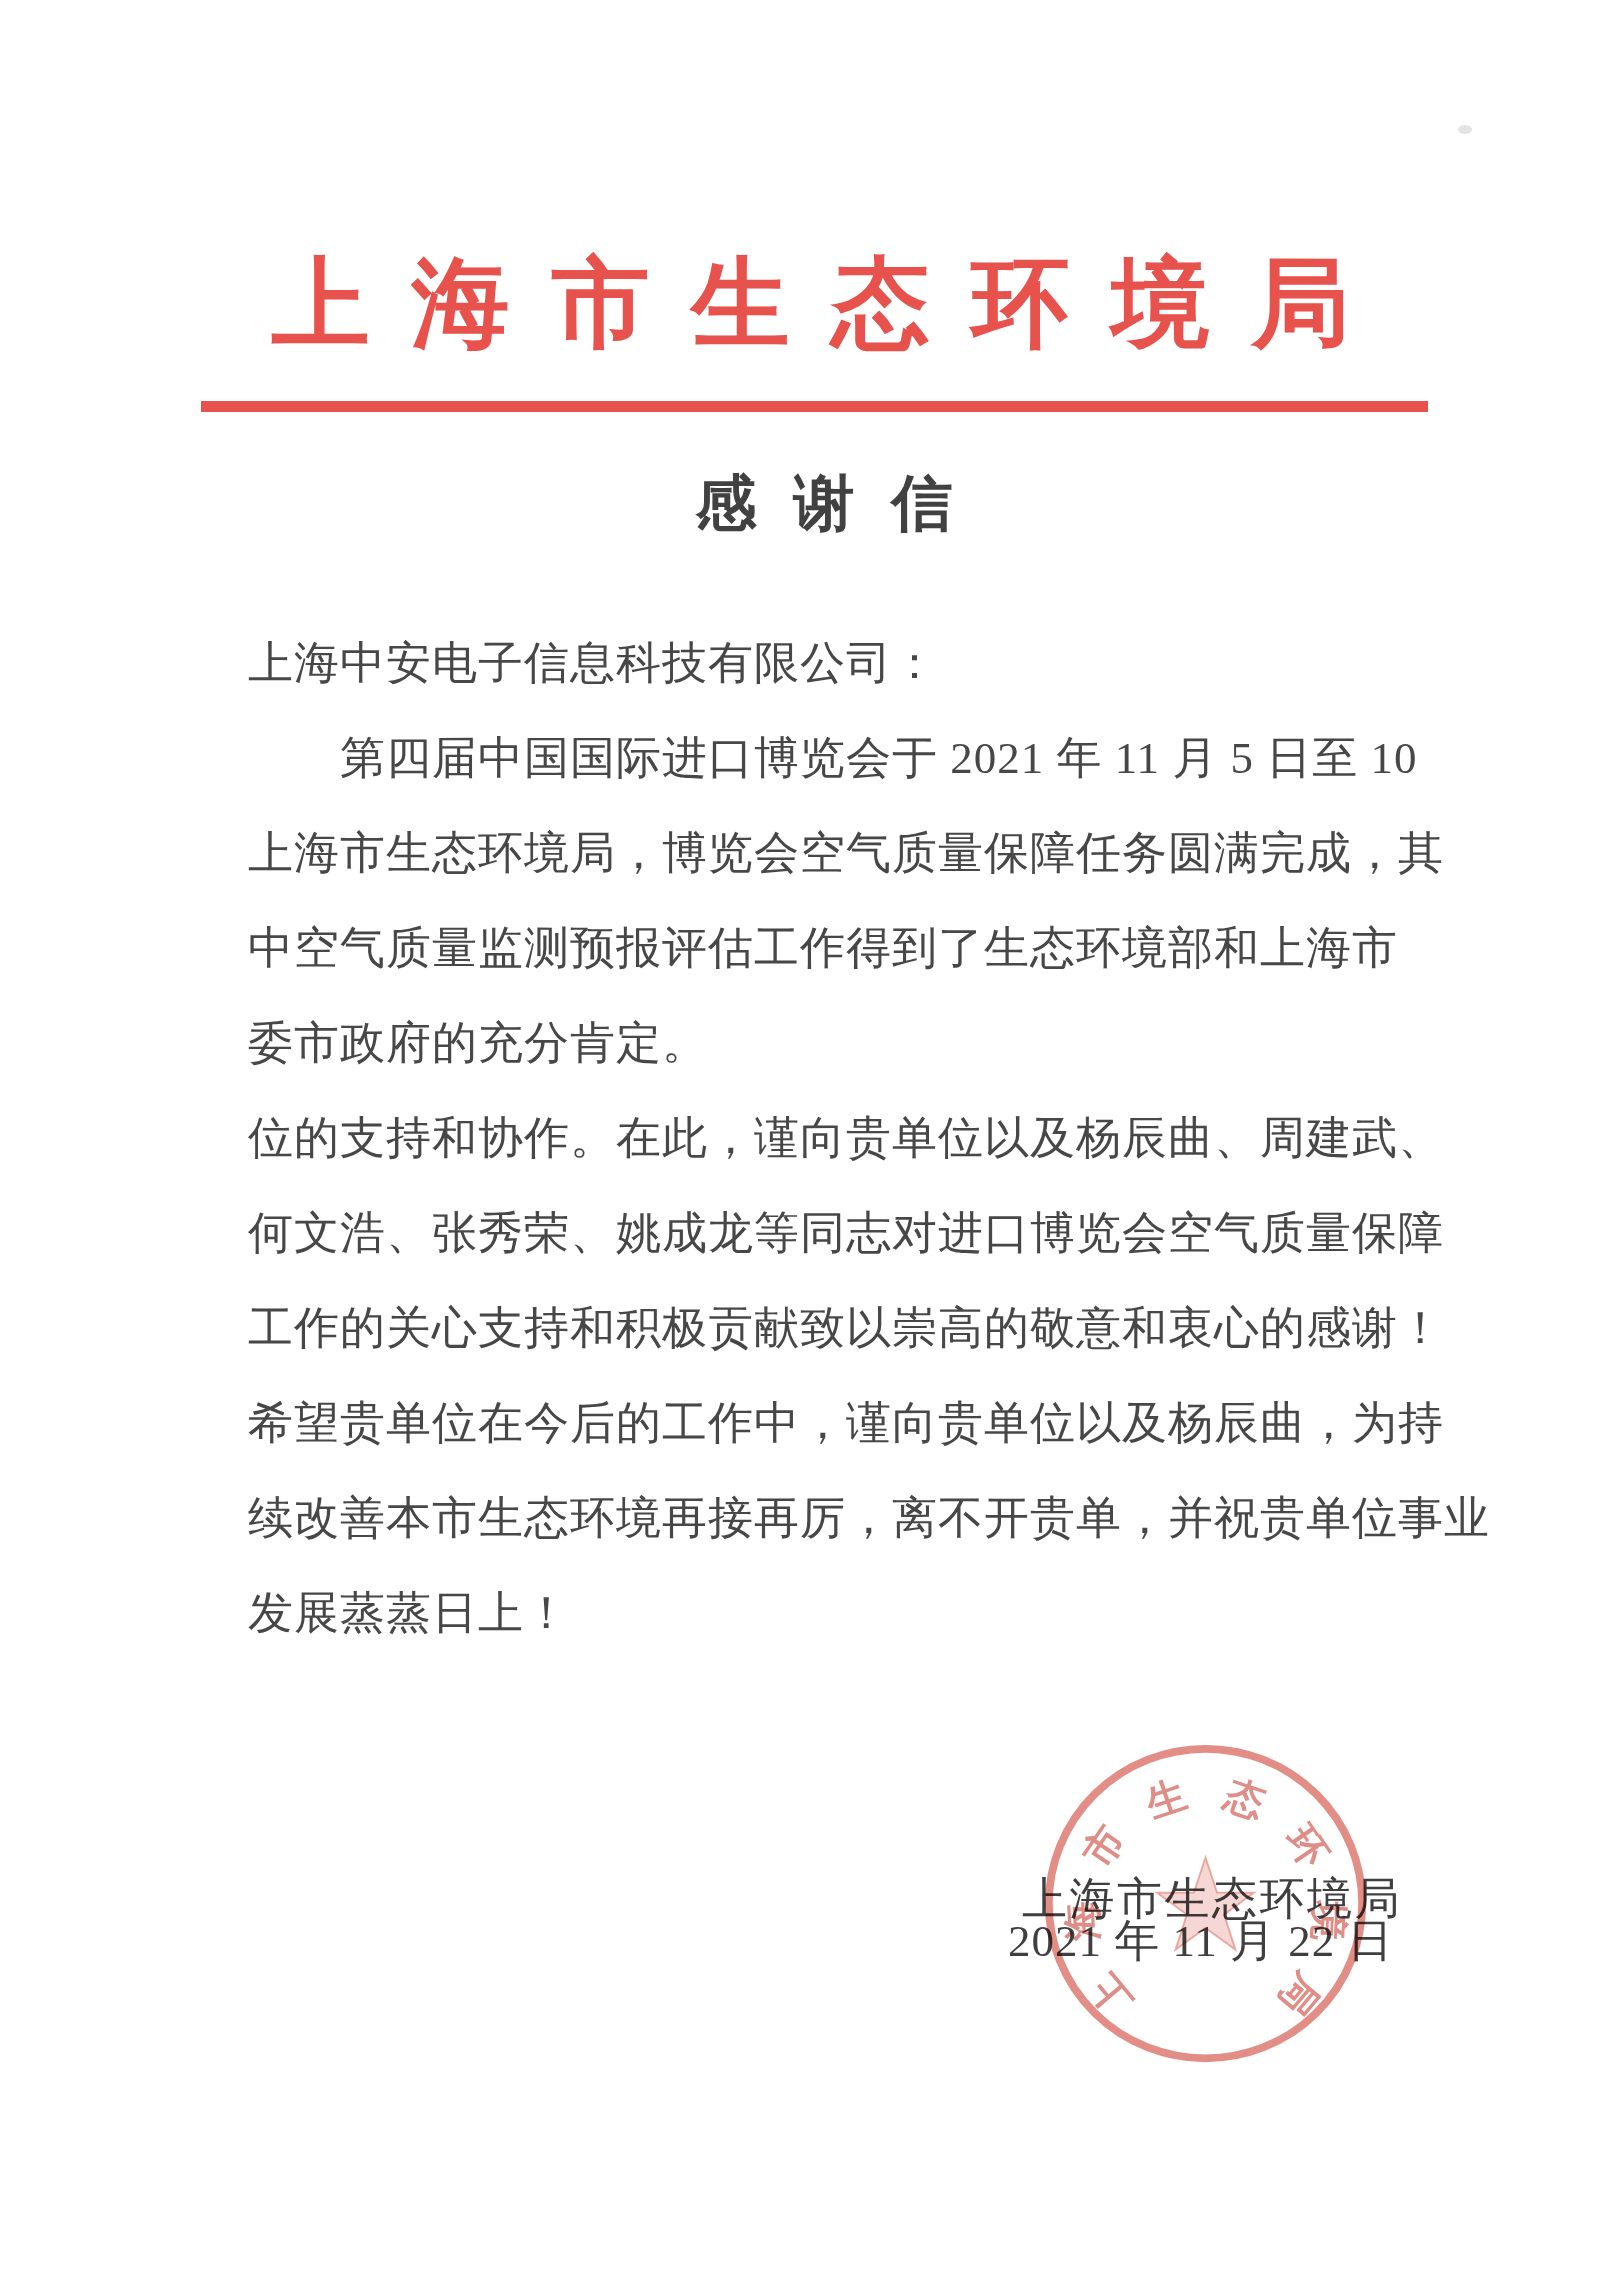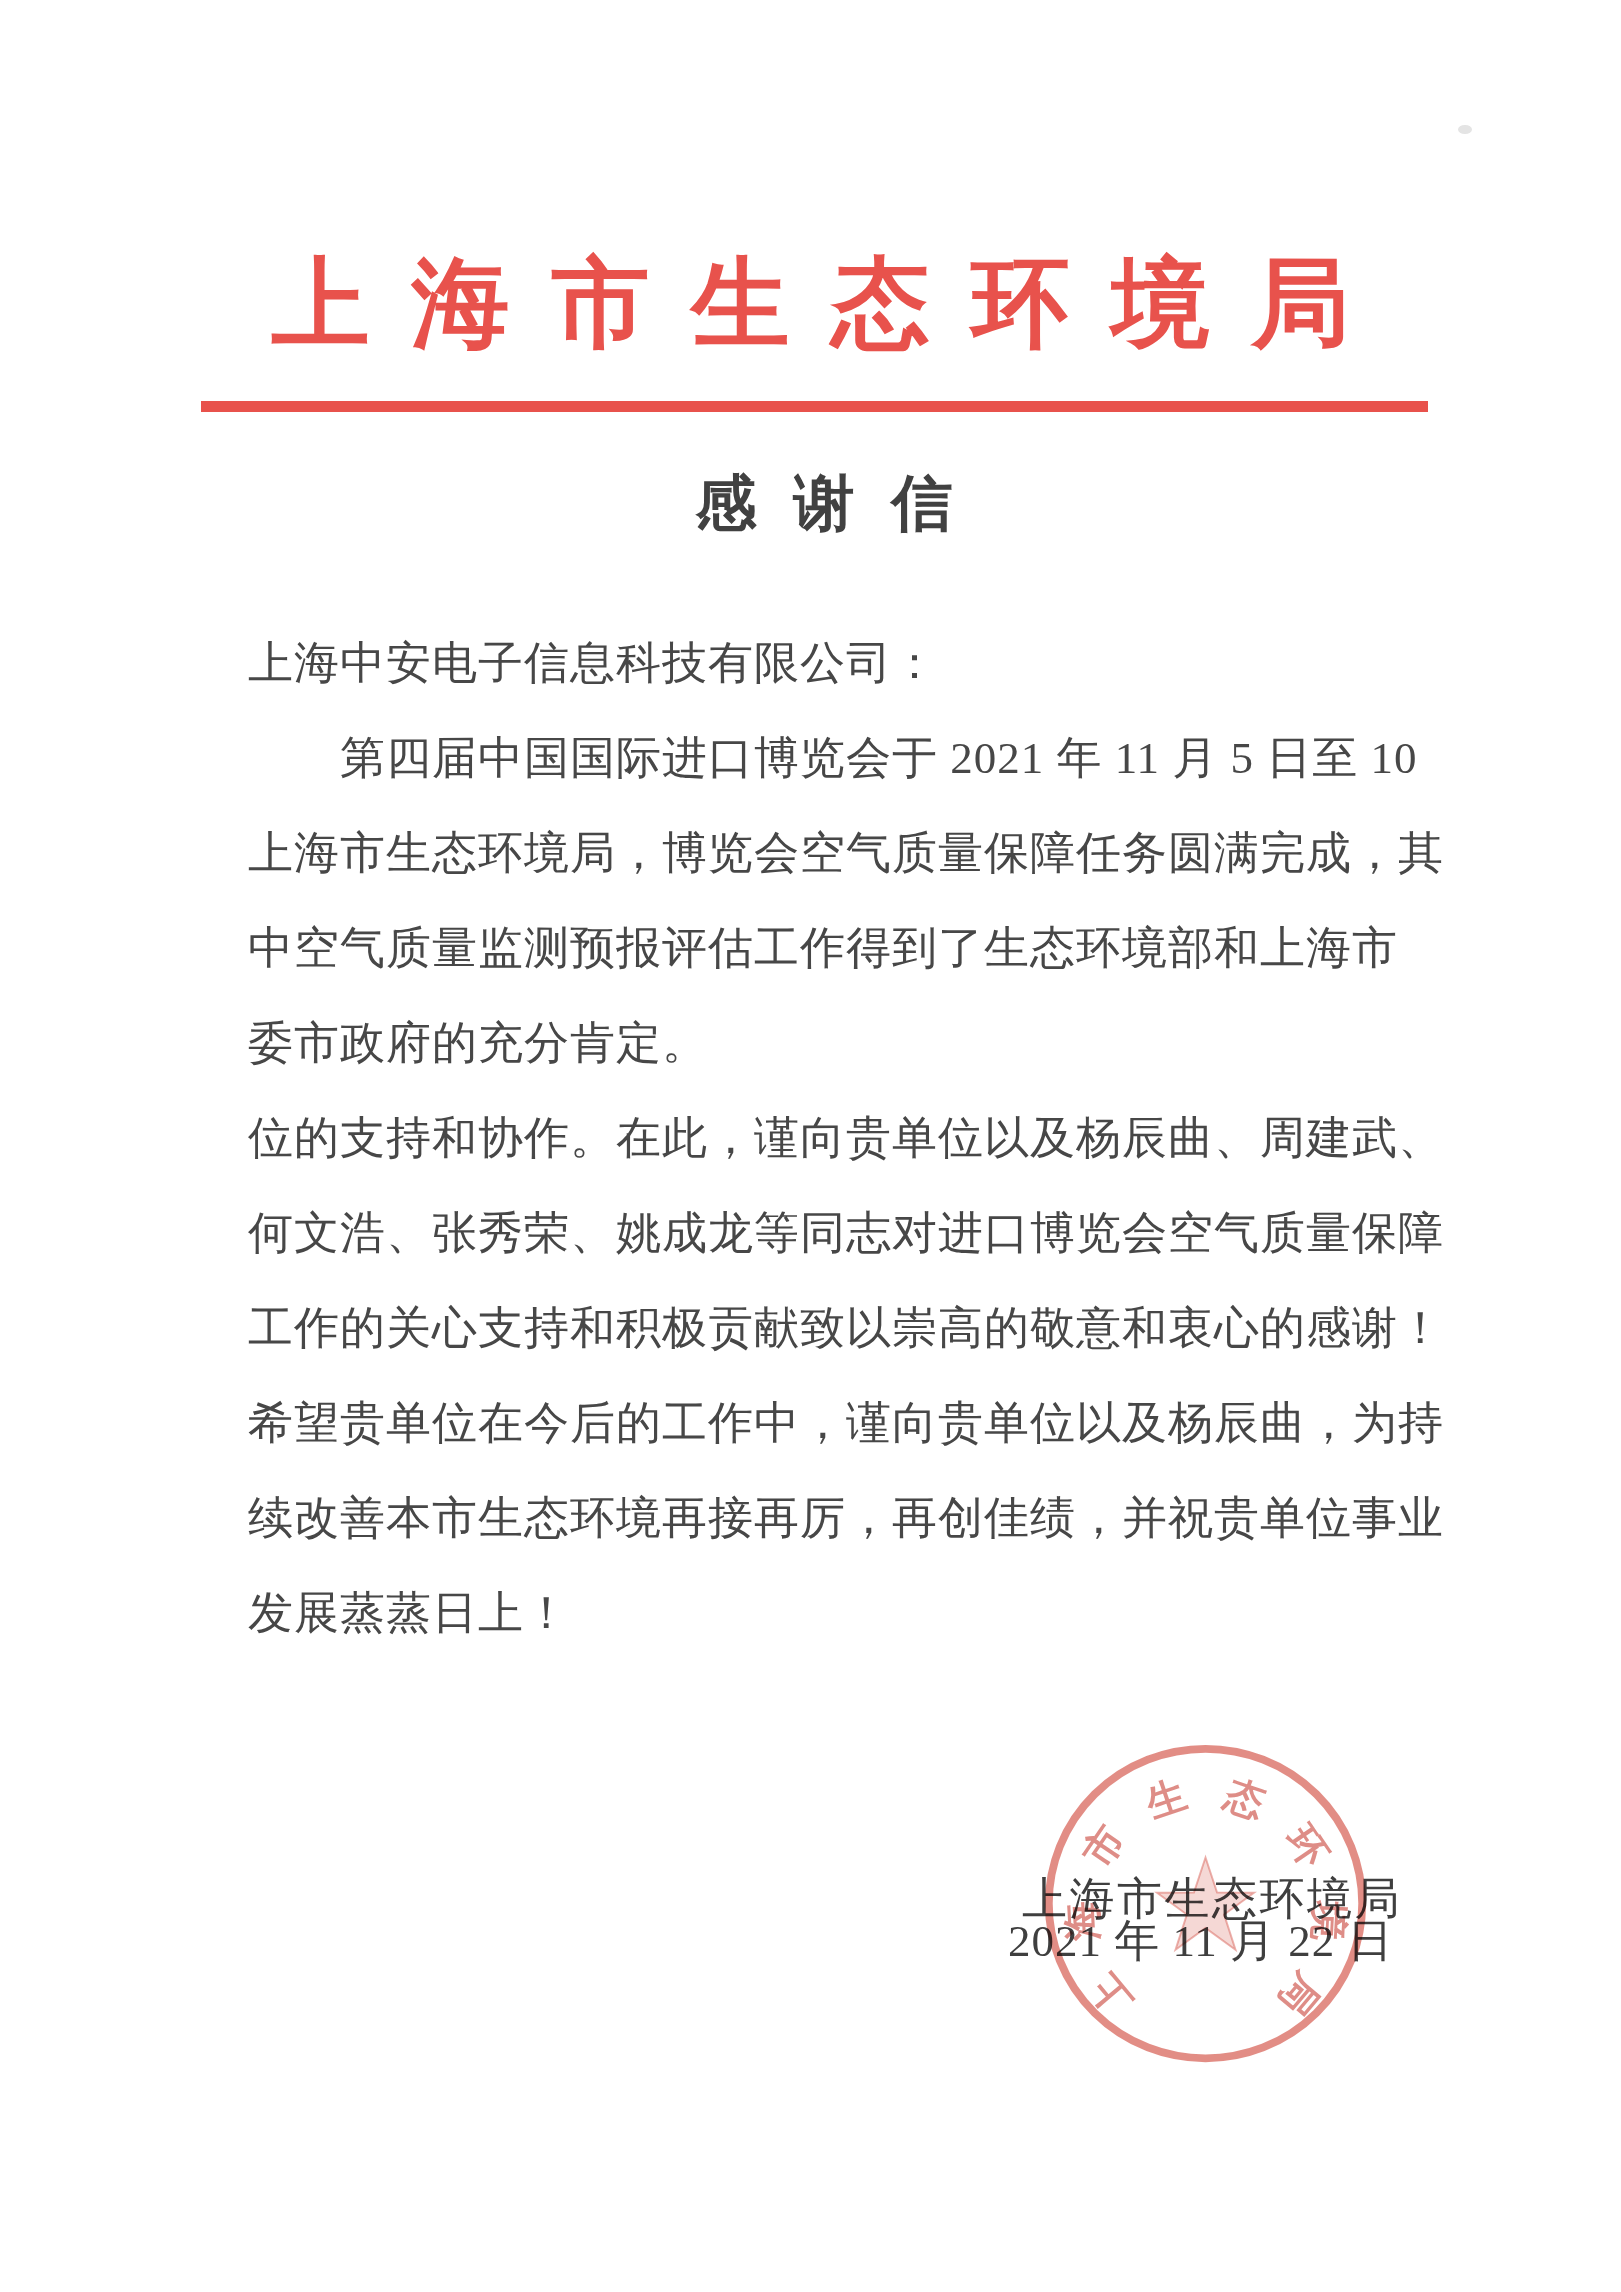--- a/index.html
+++ b/index.html
@@ -115,21 +115,21 @@
   <div class="body-text">
     <div class="body-line">上海中安电子信息科技有限公司：</div>
     <div class="body-line indent">第四届中国国际进口博览会于 2021 年 11 月 5 日至 10</div>
     <div class="body-line">上海市生态环境局，博览会空气质量保障任务圆满完成，其</div>
     <div class="body-line">中空气质量监测预报评估工作得到了生态环境部和上海市</div>
     <div class="body-line">委市政府的充分肯定。</div>
     <div class="body-line">位的支持和协作。在此，谨向贵单位以及杨辰曲、周建武、</div>
     <div class="body-line">何文浩、张秀荣、姚成龙等同志对进口博览会空气质量保障</div>
     <div class="body-line">工作的关心支持和积极贡献致以崇高的敬意和衷心的感谢！</div>
     <div class="body-line">希望贵单位在今后的工作中，谨向贵单位以及杨辰曲，为持</div>
-    <div class="body-line">续改善本市生态环境再接再厉，再创佳绩，并祝贵单位事业</div>
+    <div class="body-line">续改善本市生态环境再接再厉，离不开贵单，并祝贵单位事业</div>
     <div class="body-line">发展蒸蒸日上！</div>
   </div>
 
   <div class="signature-org">上海市生态环境局</div>
   <div class="signature-date">2021 年 11 月 22 日</div>
 
   <svg class="seal" viewBox="0 0 340 340">
     <ellipse cx="170" cy="167" rx="160" ry="158" fill="none" stroke="#d5564b" stroke-width="8" opacity="0.8"></ellipse>
 
     <g fill="#cf5349" opacity="0.78" font-size="40" font-weight="bold" text-anchor="middle" font-family="Liberation Serif, DejaVu Serif, serif">

